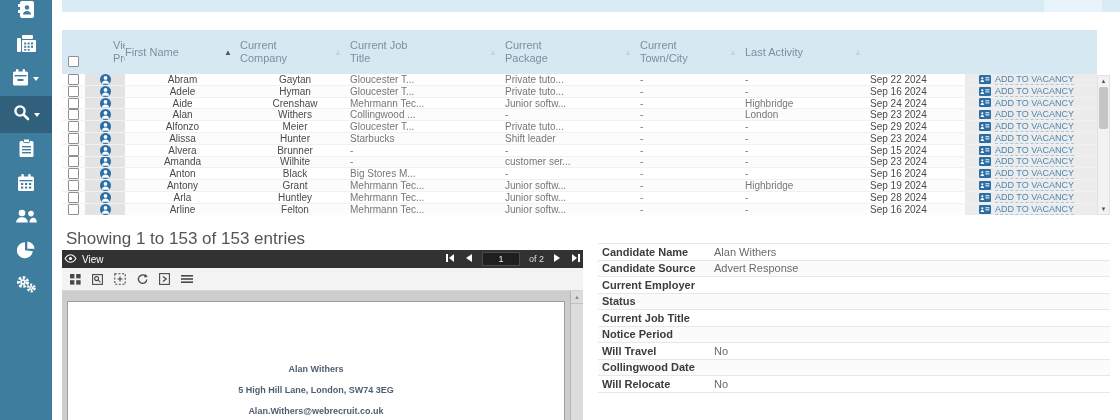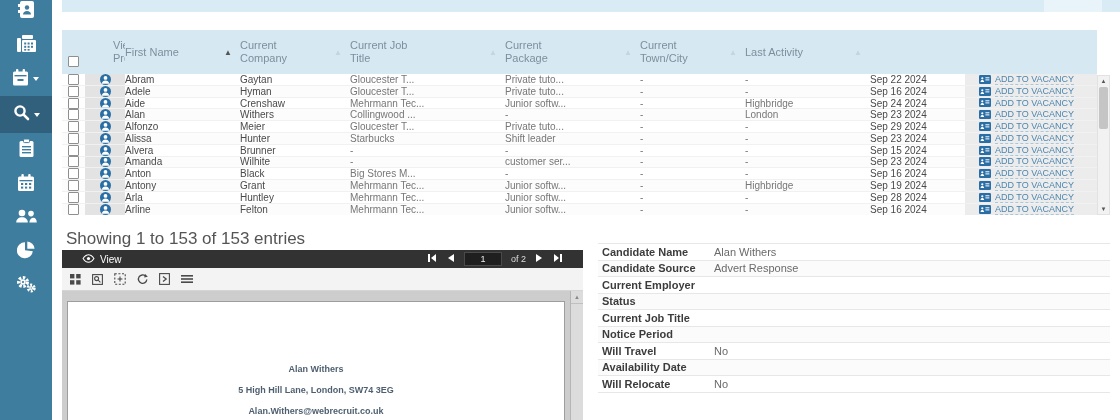--- a/index.html
+++ b/index.html
@@ -26,39 +26,39 @@
   .th .lbl{width:70px;}
   .th .lbl.narrow{width:42px;margin-left:28px;}
   .sort{margin-left:auto;margin-right:8px;font-size:8px;color:#c3d5e0;}
   .sort.active{color:#555;}
   .th.cbcell{align-items:flex-end;justify-content:center;padding-bottom:7px;}
   .cb{display:inline-block;width:9px;height:9px;background:#fff;border:1px solid #8f8f8f;border-radius:1px;}
   .tbody{height:141px;overflow:hidden;}
   .tr{height:11.8px;box-sizing:border-box;border-bottom:1px solid #f1f1f1;align-items:center;font-size:10px;color:#777;}
   .tr:nth-child(even){background:#fcfcfc;}
   .td{overflow:hidden;white-space:nowrap;line-height:11px;}
-  .td.name{color:#4a4a4a;}
+  .td.name{color:#4a4a4a;text-align:center;}
   .td.date{color:#4a4a4a;}
   .td.cbcell{display:flex;justify-content:center;}
   .td.profile{background:#e3e3e3;display:flex;justify-content:center;align-items:center;height:100%;}
   .td.action{background:#ececec;display:flex;align-items:center;gap:4px;height:100%;padding-left:14px;box-sizing:border-box;cursor:pointer;}
   .action-text{font-size:9px;color:#4d86ae;border-bottom:1px dashed #a9c7da;line-height:10px;}
   
   .vscroll{position:absolute;left:1097px;top:75px;width:13px;height:140px;background:#f2f2f2;border:1px solid #e2e2e2;box-sizing:border-box;}
   .vscroll .arr{position:absolute;left:0;width:100%;text-align:center;font-size:6px;color:#555;line-height:10px;}
   .vscroll .arr.up{top:0;}
   .vscroll .arr.down{bottom:0;}
   .vscroll .thumb{position:absolute;left:1px;top:11px;width:9px;height:42px;background:#c5c5c5;border-radius:2px;}
 
   
   .summary{position:absolute;left:66px;top:229px;font-size:17px;color:#555;}
 
   
   .viewer{position:absolute;left:62px;top:250px;width:521px;height:170px;}
-  .vtop{height:18px;background:#323232;display:flex;align-items:center;color:#fff;font-size:10px;padding:0 20px;gap:5px;}
+  .vtop{height:18px;background:#323232;display:flex;align-items:center;color:#fff;font-size:10px;padding:0 2px;gap:5px;}
   .pager{margin-left:auto;display:flex;align-items:center;gap:9px;}
   .pagebox{width:36px;height:12px;background:#1f1f1f;border:1px solid #4a4a4a;color:#eee;
            font-size:9px;display:flex;align-items:center;justify-content:center;}
   .oflabel{font-size:9px;color:#ddd;}
   .vtools{height:22px;background:#f3f3f3;border-bottom:1px solid #d5d5d5;display:flex;align-items:center;gap:11px;padding-left:8px;}
   .vtools .ticon{display:flex;align-items:center;cursor:pointer;}
   .preview{position:relative;height:129px;background:#cdcdcd;overflow:hidden;}
   .page{position:absolute;left:5px;right:18px;top:10px;height:300px;background:#fff;border:1px solid #9e9e9e;}
   .doc-lines{position:absolute;top:62px;left:0;right:0;text-align:center;font-size:9px;font-weight:bold;color:#4e5f70;}
   .doc-lines div{margin-bottom:11px;}
@@ -719,21 +719,21 @@
     <span class="dlabel">Notice Period</span>
     <span class="dvalue"></span>
   </div>
 
   <div class="drow">
     <span class="dlabel">Will Travel</span>
     <span class="dvalue">No</span>
   </div>
 
   <div class="drow">
-    <span class="dlabel">Availability Date</span>
+    <span class="dlabel">Collingwood Date</span>
     <span class="dvalue"></span>
   </div>
 
   <div class="drow">
     <span class="dlabel">Will Relocate</span>
     <span class="dvalue">No</span>
   </div>
 </div>
 
 </div>

